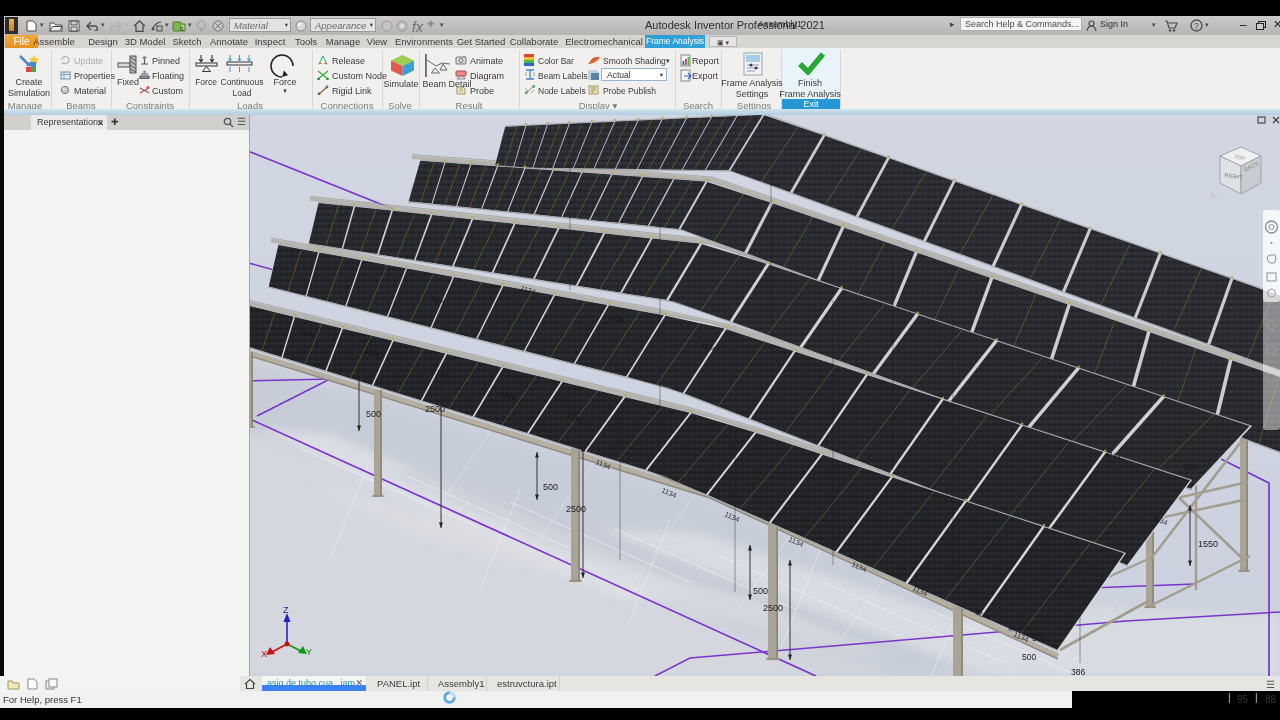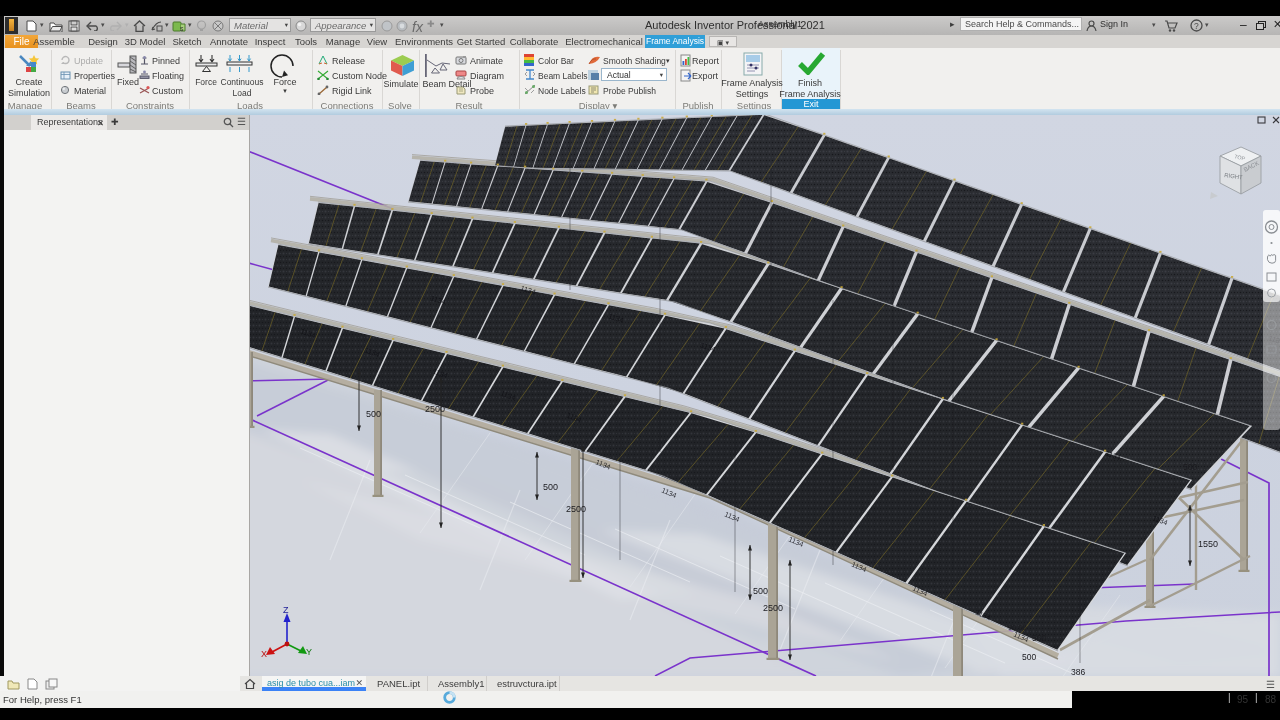--- a/index.html
+++ b/index.html
@@ -136,21 +136,21 @@
     <div style="position:absolute;left:781px;top:2px;width:1px;height:59px;background:#d9d7d4"></div>
     <div style="position:absolute;left:840px;top:2px;width:1px;height:59px;background:#d9d7d4"></div>
     <div style="position:absolute;left:25px;top:52px;transform:translateX(-50%);font-size:9.5px;color:#7c7c78;white-space:nowrap">Manage</div>
     <div style="position:absolute;left:81px;top:52px;transform:translateX(-50%);font-size:9.5px;color:#7c7c78;white-space:nowrap">Beams</div>
     <div style="position:absolute;left:150px;top:52px;transform:translateX(-50%);font-size:9.5px;color:#7c7c78;white-space:nowrap">Constraints</div>
     <div style="position:absolute;left:250px;top:52px;transform:translateX(-50%);font-size:9.5px;color:#7c7c78;white-space:nowrap">Loads</div>
     <div style="position:absolute;left:347px;top:52px;transform:translateX(-50%);font-size:9.5px;color:#7c7c78;white-space:nowrap">Connections</div>
     <div style="position:absolute;left:400px;top:52px;transform:translateX(-50%);font-size:9.5px;color:#7c7c78;white-space:nowrap">Solve</div>
     <div style="position:absolute;left:469px;top:52px;transform:translateX(-50%);font-size:9.5px;color:#7c7c78;white-space:nowrap">Result</div>
     <div style="position:absolute;left:598px;top:52px;transform:translateX(-50%);font-size:9.5px;color:#7c7c78;white-space:nowrap">Display ▾</div>
-    <div style="position:absolute;left:698px;top:52px;transform:translateX(-50%);font-size:9.5px;color:#7c7c78;white-space:nowrap">Publish</div>
+    <div style="position:absolute;left:698px;top:52px;transform:translateX(-50%);font-size:9.5px;color:#7c7c78;white-space:nowrap">Search</div>
     <div style="position:absolute;left:754px;top:52px;transform:translateX(-50%);font-size:9.5px;color:#7c7c78;white-space:nowrap">Settings</div>
     <div style="position:absolute;left:782px;top:0px;width:58px;height:51px;background:#e9f3fa"></div>
     <div style="position:absolute;left:782px;top:51px;width:58px;height:11px;background:#2497d4;color:#fff;font-size:9px;text-align:center;line-height:11px">Exit</div>
     <svg style="position:absolute;left:17px;top:5px" width="24" height="22" viewBox="0 0 24 22">
       <path d="M3 3 L13 13" stroke="#4a88c0" stroke-width="2.5"></path>
       <path d="M9 13 l5 0 l0 -5 z" fill="#4a88c0"></path>
       <path d="M17 2 l1.6 3.2 l3.6 .4 l-2.6 2.4 l.7 3.5 l-3.3 -1.8 l-3.3 1.8 l.7 -3.5 l-2.6 -2.4 l3.6 -.4 z" fill="#f5c63a"></path>
       <rect x="9" y="14" width="5" height="5" fill="#d44"></rect>
       <rect x="14" y="14" width="5" height="5" fill="#4a4"></rect>
       <rect x="14" y="9" width="5" height="5" fill="#48c"></rect>
@@ -844,21 +844,21 @@
     </svg>
   <svg style="position:absolute;left:45px;top:2px" width="13" height="12">
       <rect x="1" y="3" width="8" height="8" fill="#eee" stroke="#888"></rect>
       <rect x="4" y="1" width="8" height="8" fill="#f8f8f8" stroke="#888"></rect>
     </svg>
 </div>
 <div class="abs" style="left:240px;top:676px;width:1040px;height:15px;background:#e6e5e2">
     <svg style="position:absolute;left:4px;top:2px" width="12" height="11" viewBox="0 0 12 11">
       <path d="M1 6 L6 1.5 L11 6 M2.5 5.5 v5 h7 v-5" fill="none" stroke="#444" stroke-width="1.2"></path>
     </svg>
-    <div style="position:absolute;left:22px;top:0;width:104px;height:15px;background:#f5f5f4;border-bottom:4px solid #3b82f6">
+    <div style="position:absolute;left:22px;top:0;width:104px;height:15px;background:#f5f5f4;border-bottom:6px solid #3b82f6">
       <span style="position:absolute;left:5px;top:2px;color:#2a8ea8;font-size:9px;white-space:nowrap">asig de  tubo cua...iam</span>
       <span style="position:absolute;right:3px;top:2px;color:#555;font-size:9px">✕</span>
     </div>
     <div style="position:absolute;left:131px;top:0;width:57px;height:15px;border-right:1px solid #d0cecb">
       <span style="position:absolute;left:6px;top:2px;color:#3c3c3c;font-size:9.5px;white-space:nowrap">PANEL.ipt</span>
     </div>
     <div style="position:absolute;left:192px;top:0;width:55px;height:15px;border-right:1px solid #d0cecb">
       <span style="position:absolute;left:6px;top:2px;color:#3c3c3c;font-size:9.5px;white-space:nowrap">Assembly1</span>
     </div>
     <div style="position:absolute;left:251px;top:0;width:69px;height:15px;border-right:1px solid #d0cecb">

